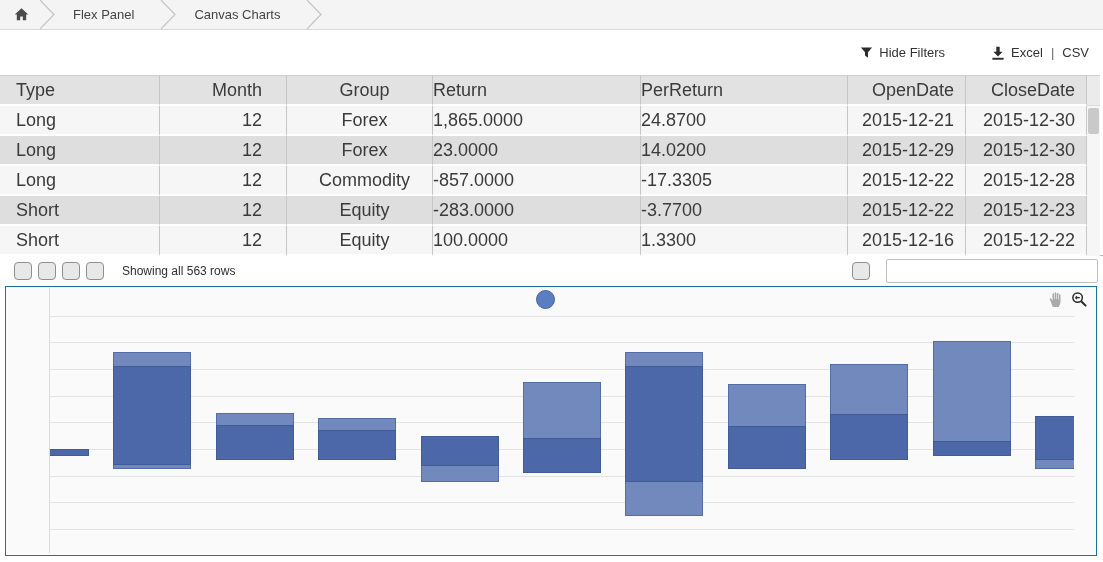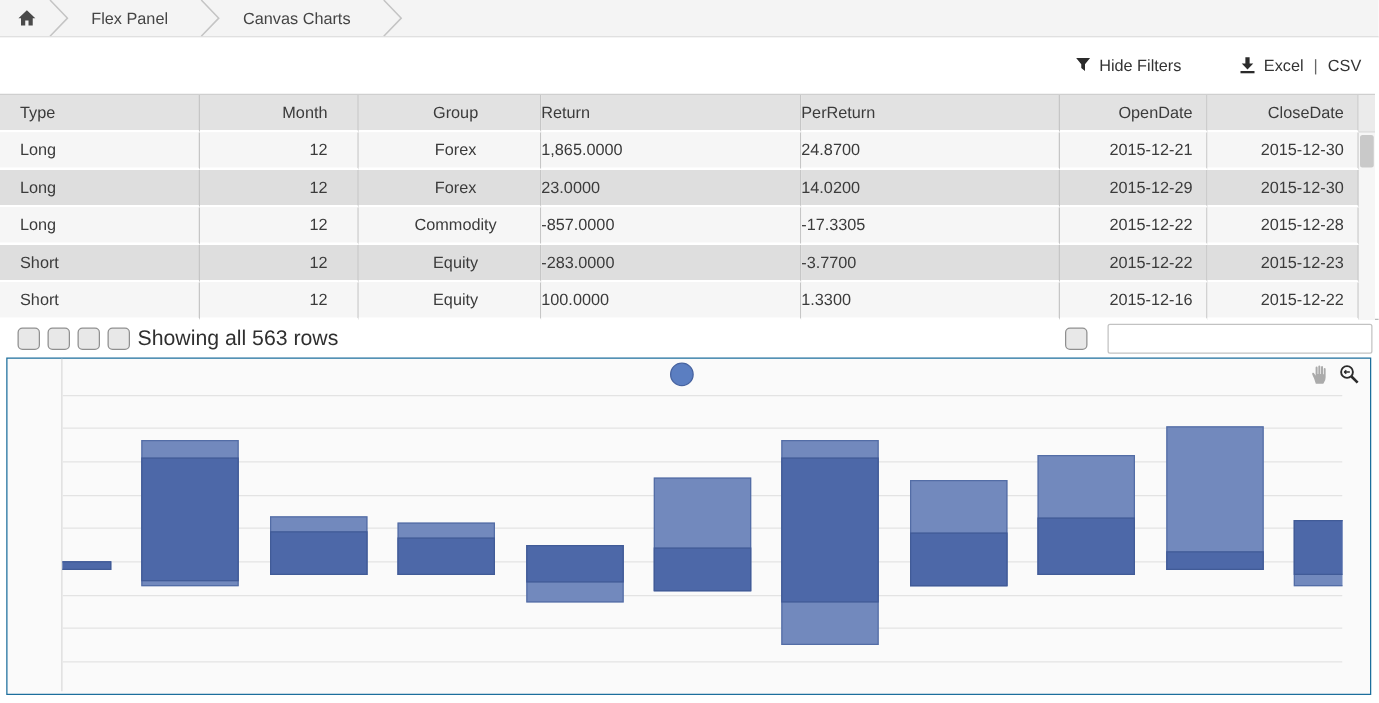--- a/index.html
+++ b/index.html
@@ -10,47 +10,47 @@
   .crumb-bar { height:30px; background:#f4f4f4; border-bottom:1px solid #d9d9d9;
     display:flex; align-items:center; }
   .crumb-home { padding:0 10px 0 14px; display:flex; align-items:center; cursor:pointer; }
   .crumb-sep { display:block; height:29px; }
   .crumb-item { padding:0 26px 0 18px; font-size:13px; color:#444; cursor:pointer; }
 
   
   .toolbar { height:45px; display:flex; align-items:center; padding:0 14px; background:#fff; }
   .group-hint { font-size:13.5px; color:#333; }
   .toolbar-right { margin-left:auto; display:flex; align-items:center; gap:46px; }
-  .tool-link { display:flex; gap:6px; font-size:13px; color:#333; cursor:pointer; }
+  .tool-link { display:flex; align-items:center; gap:6px; font-size:13px; color:#333; cursor:pointer; }
   .export-sep { color:#666; padding:0 2px; }
 
   
   .grid-wrap { position:relative; width:1100px; height:180px; border-top:1px solid #cfcfcf; }
-  table.grid { border-collapse:separate; border-spacing:0; table-layout:fixed; width:1087px; font-size:13px; }
+  table.grid { border-collapse:separate; border-spacing:0; table-layout:fixed; width:1087px; font-size:18px; }
   table.grid th, table.grid td { height:30px; line-height:28px; overflow:hidden; white-space:nowrap;
     border-right:1px solid #c6c6c6; border-bottom:2px solid #fff; font-weight:normal; color:#3b3b3b; }
   table.grid th { background:#e2e2e2; }
   tr.row-odd td { background:#f6f6f6; }
   tr.row-even td { background:#dedede; }
   .c0 { text-align:left;  padding-left:16px; }
   .c1 { text-align:right; padding-right:24px; }
   .c2 { text-align:center;  padding-left:10px; }
   .c3,.c4 { text-align:left; padding-right:29px; }
   .c5,.c6 { text-align:right; padding-right:11px; }
 
   .v-scroll { position:absolute; top:0; right:0; width:13px; height:180px; background:#f6f6f6; }
   .v-scroll .corner { height:30px; background:#ebebeb; border-bottom:1px solid #ddd; }
   .v-scroll .thumb { margin:2px 1px 0 1px; height:26px; background:#c9c9c9; border-radius:2px; }
 
   
   .status-bar { height:31px; border-top:1px solid #b9b9b9; display:flex; align-items:center;
     padding:0 5px 0 14px; background:#fff; }
   .sq-btn { width:18px; height:18px; border:1px solid #8f8f8f; border-radius:4px;
     background:#e8e8e8; margin-right:6px; cursor:pointer; }
-  .summary { margin-left:0; font-size:17px; color:#2f2f2f; }
+  .summary { margin-left:12px; font-size:12px; color:#2f2f2f; }
   .status-right { margin-left:auto; display:flex; align-items:center; }
   .filter-input { width:212px; height:24px; border:1px solid #c2c2c2; border-radius:2px;
     margin-left:10px; padding:0 6px; font-size:13px; outline:none; }
 
   
   .chart-panel { position:relative; width:1092px; height:270px; margin-left:5px;
     border:1px solid var(--panel-border); background:#fafafa; }
   .grip-circle { position:absolute; left:530px; top:3px; width:19px; height:19px; border-radius:50%;
     background:var(--handle); border:1px solid #46629f; cursor:grab; z-index:5; }
   .chart-tools { position:absolute; top:4px; right:8px; display:flex; gap:7px; z-index:5; }

